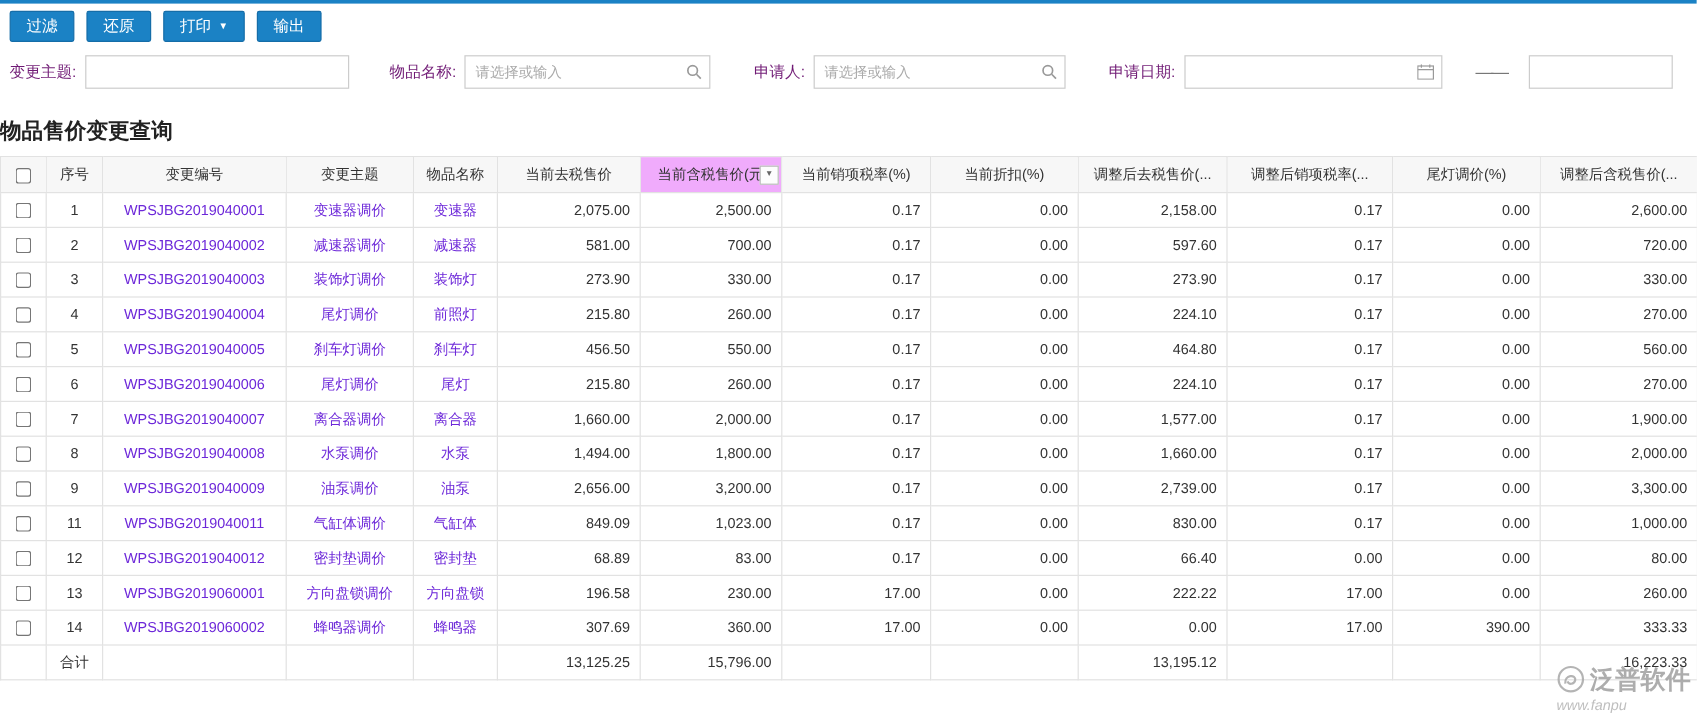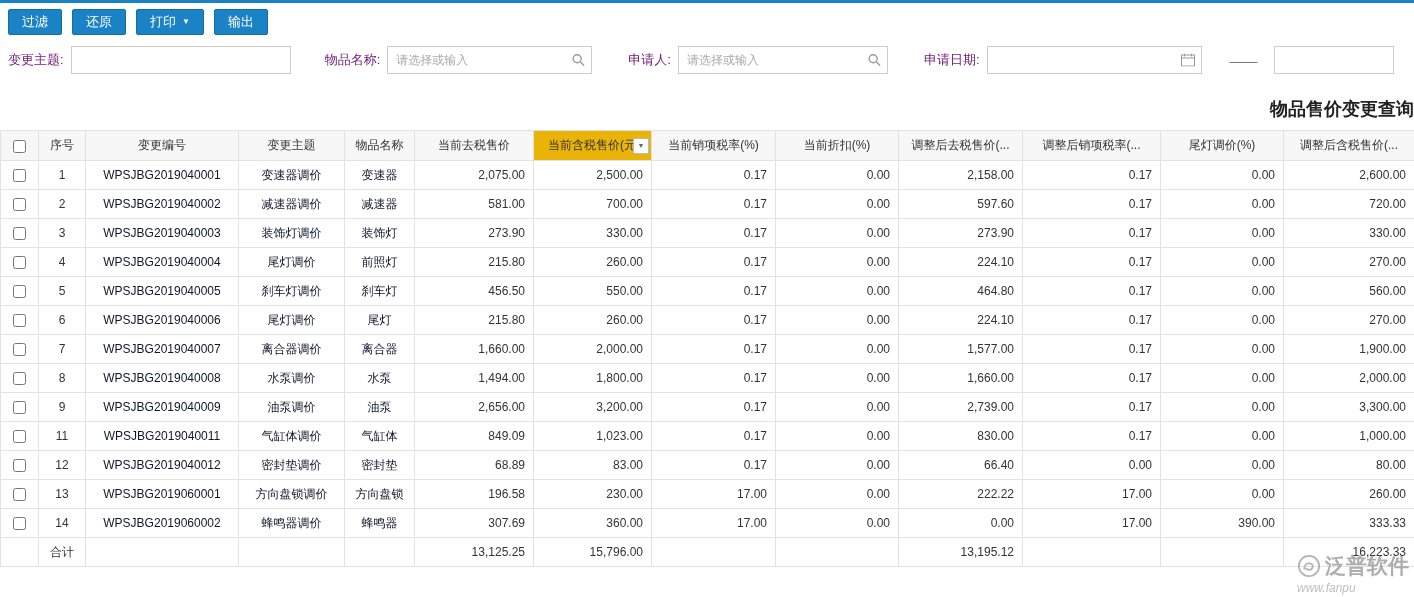--- a/index.html
+++ b/index.html
@@ -33,40 +33,40 @@
   .w205 { width: 205px; padding-right: 28px; }
   .w210 { width: 210px; padding-right: 28px; }
   .w215 { width: 215px; padding-right: 28px; }
   .w120 { width: 120px; }
   .mr36 { margin-right: 36px; }
   .mr28 { margin-right: 28px; }
   .in-icon { position: absolute; right: 7px; top: 50%; transform: translateY(-50%); display: flex; cursor: pointer; }
   .dash { color: #777; font-size: 15px; margin-right: 18px; letter-spacing: -2px; white-space: nowrap; }
 
   
-  .page-title { text-align: right; font-size: 18px; font-weight: bold; color: #222; margin: 13px 0 9px; }
+  .page-title { text-align: left; font-size: 18px; font-weight: bold; color: #222; margin: 13px 0 9px; }
 
   
   table { width: 1414px; table-layout: fixed; border-collapse: collapse; }
   th, td { border: 1px solid #e2e2e2; font-size: 12px; overflow: hidden; white-space: nowrap; }
   thead th {
     background: #f7f7f7; height: 30px; font-weight: normal; color: #333;
     padding: 0 5px; position: relative; text-align: center; cursor: pointer; margin-left: 33px;
   }
-  thead th.sorted { background: #eab308; padding-right: 6px; }
+  thead th.sorted { background: #f0abfc; padding-right: 6px; }
   .sort-btn {
     position: absolute; right: 2px; top: 50%; transform: translateY(-50%);
     width: 16px; height: 16px; border: 1px solid #bbb; background: #fdfdfd;
     font-size: 7px; color: #666; display: flex; align-items: center; justify-content: center; cursor: pointer;
   }
   tbody td, tfoot td { height: 29px; padding: 0 8px; color: #333; background: #fff; }
   td.c-check, th.c-check { text-align: center; padding: 0; }
   td.c-center { text-align: center; }
   td.c-num { text-align: right; }
-  td.link { color: #0f172a; cursor: pointer; }
+  td.link { color: #6d28d9; cursor: pointer; }
   input[type="checkbox"] { width: 13px; height: 13px; vertical-align: middle; cursor: pointer; }
 
   
   .watermark { position: absolute; right: 5px; bottom: 2px; pointer-events: none; opacity: 0.85; }
   .wm-top { display: flex; align-items: center; gap: 4px; font-size: 21px; font-weight: bold; color: #9f9f9f; }
   .wm-url { font-size: 12px; color: #b3b3b3; font-style: italic; margin-top: 1px; }
 </style>
 </head>
 <body>
 

